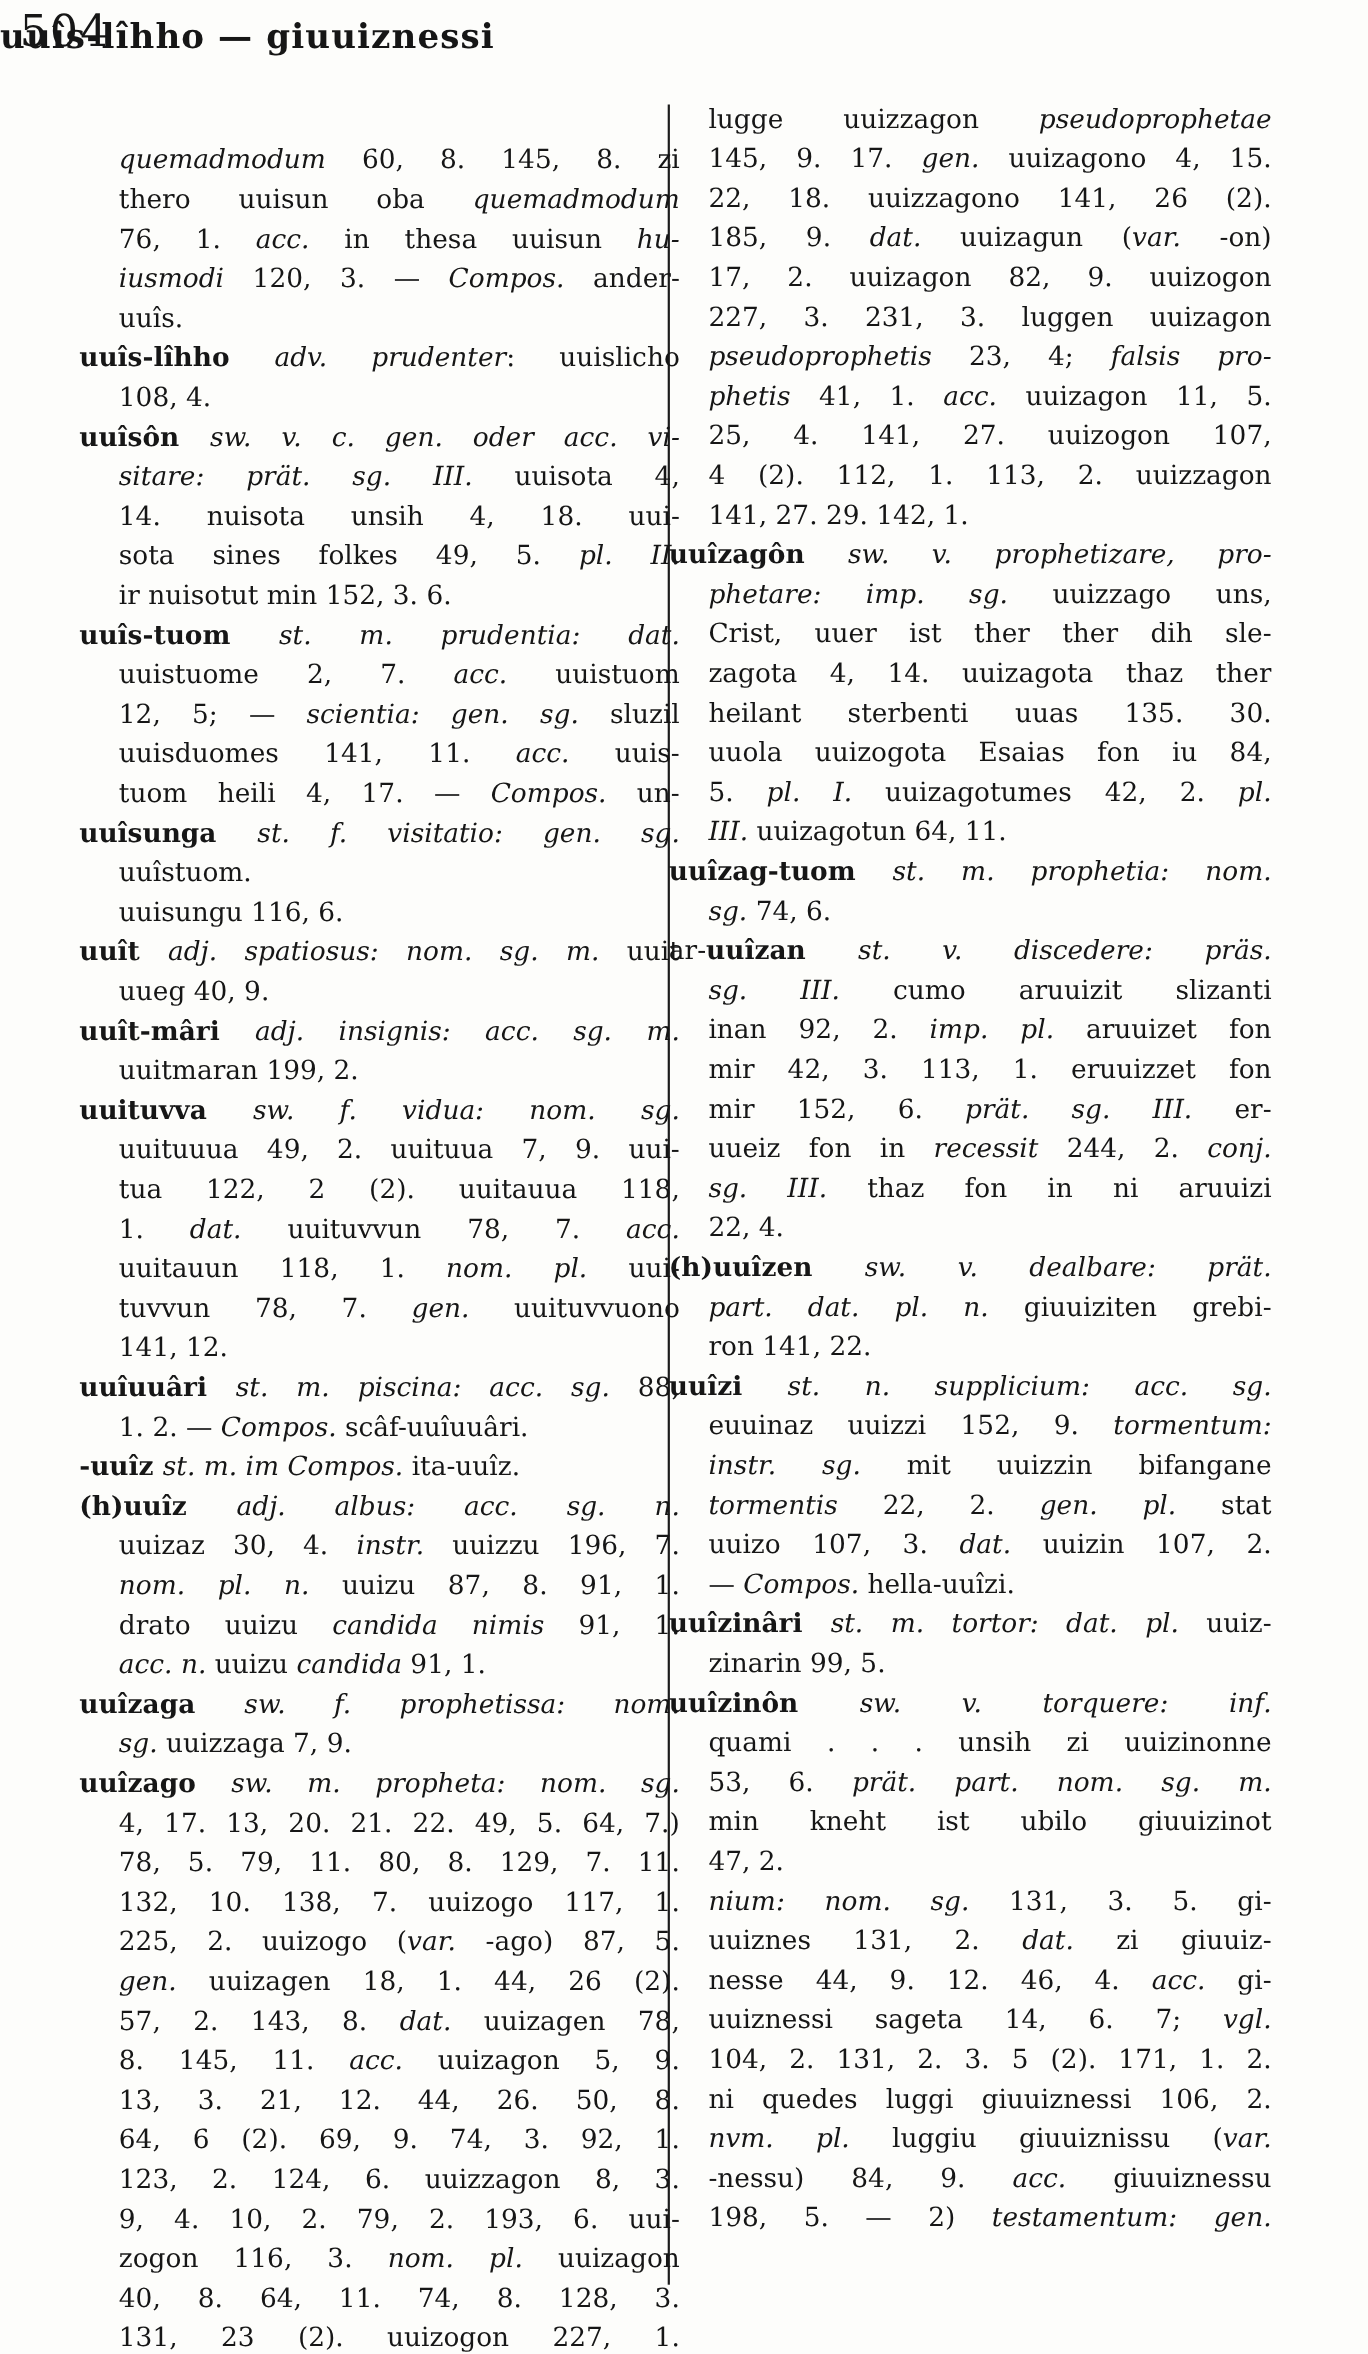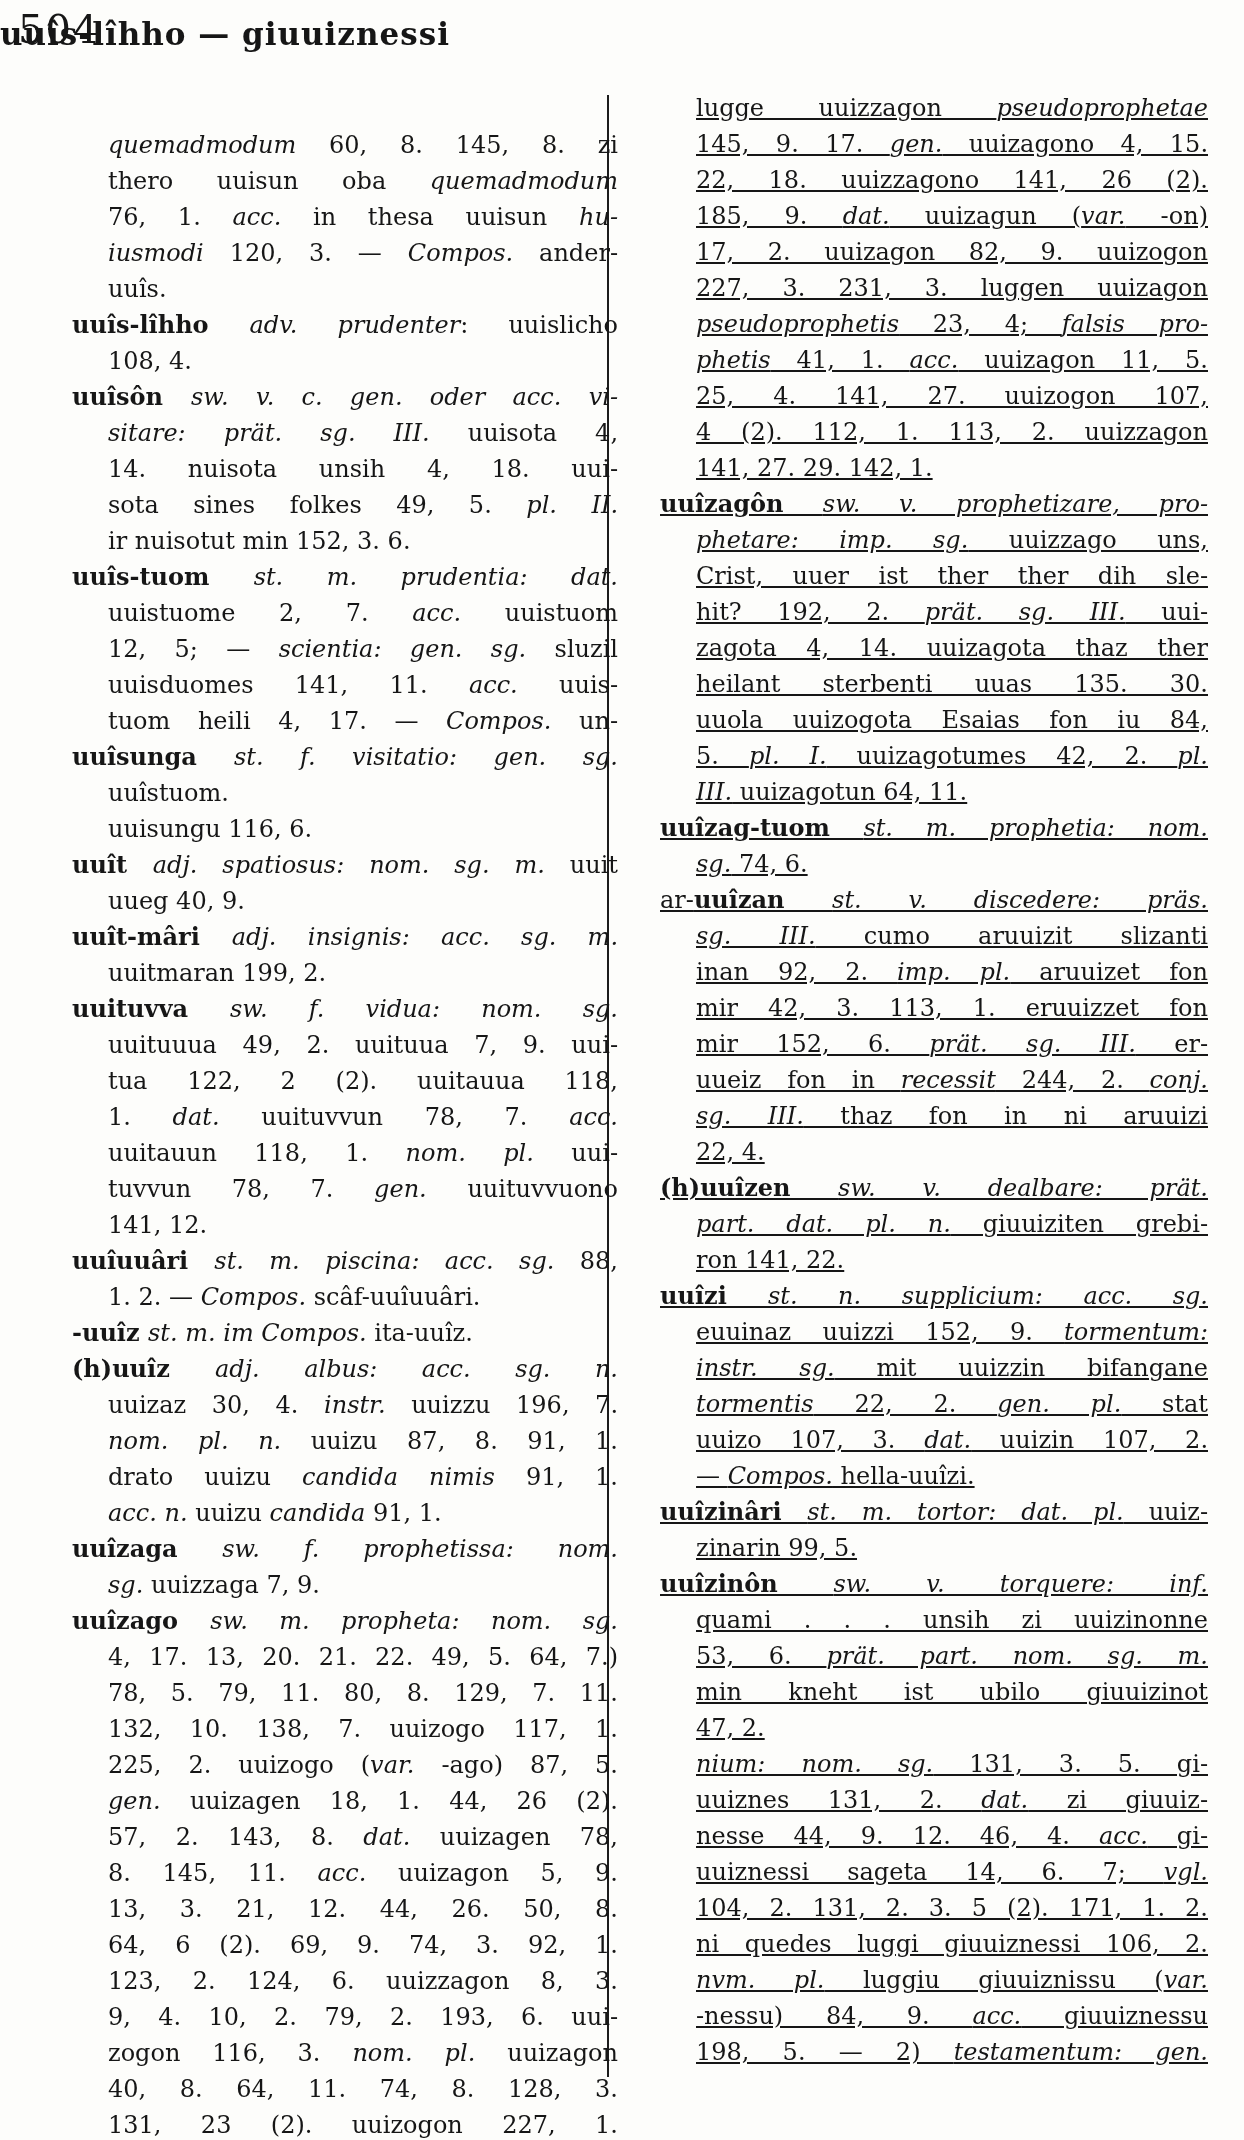--- a/index.html
+++ b/index.html
@@ -40,21 +40,21 @@
     width: 2px;
     height: 1982px;
     background: #1c1c1c;
   }
   .column {
     position: absolute;
     top: 90px;
     font-size: 24px;
   }
   #left-column  { left: 72px;  width: 546px; margin-top: 37px; }
-  #right-column { left: 660px; width: 548px; text-decoration: underline; }
+  #right-column { left: 608px; width: 548px; }
   .line {
     height: 36px;
     line-height: 36px;
     text-align: justify;
     text-align-last: justify;
     overflow: hidden;
     white-space: normal;
   }
   .line.ind { padding-left: 36px; }
   .line.end { text-align-last: left; }
@@ -134,21 +134,20 @@
       <div class="line ind"><span class="s-r">17, 2. uuizagon 82, 9. uuizogon</span></div>
       <div class="line ind"><span class="s-r">227, 3. 231, 3. luggen uuizagon</span></div>
       <div class="line ind"><span class="s-i">pseudoprophetis</span><span class="s-r"> 23, 4; </span><span class="s-i">falsis pro-</span></div>
       <div class="line ind"><span class="s-i">phetis</span><span class="s-r"> 41, 1. </span><span class="s-i">acc.</span><span class="s-r"> uuizagon 11, 5.</span></div>
       <div class="line ind"><span class="s-r">25, 4. 141, 27. uuizogon 107,</span></div>
       <div class="line ind"><span class="s-r">4 (2). 112, 1. 113, 2. uuizzagon</span></div>
       <div class="line ind end"><span class="s-r">141, 27. 29. 142, 1.</span></div>
       <div class="line"><span class="s-b">uuîzagôn </span><span class="s-i">sw. v. prophetizare, pro-</span></div>
       <div class="line ind"><span class="s-i">phetare: imp. sg.</span><span class="s-r"> uuizzago uns,</span></div>
       <div class="line ind"><span class="s-r">Crist, uuer ist ther ther dih sle-</span></div>
-      <div class="line ind"><span class="s-r">hit? 192, 2. </span><span class="s-i">prät. sg. III.</span><span class="s-r"> uui-</span></div>
       <div class="line ind"><span class="s-r">zagota 4, 14. uuizagota thaz ther</span></div>
       <div class="line ind"><span class="s-r">heilant sterbenti uuas 135. 30.</span></div>
       <div class="line ind"><span class="s-r">uuola uuizogota Esaias fon iu 84,</span></div>
       <div class="line ind"><span class="s-r">5. </span><span class="s-i">pl. I.</span><span class="s-r"> uuizagotumes 42, 2. </span><span class="s-i">pl.</span></div>
       <div class="line ind end"><span class="s-i">III.</span><span class="s-r"> uuizagotun 64, 11.</span></div>
       <div class="line"><span class="s-b">uuîzag-tuom </span><span class="s-i">st. m. prophetia: nom.</span></div>
       <div class="line ind end"><span class="s-i">sg.</span><span class="s-r"> 74, 6.</span></div>
       <div class="line"><span class="s-r">ar-</span><span class="s-b">uuîzan </span><span class="s-i">st. v. discedere: präs.</span></div>
       <div class="line ind"><span class="s-i">sg. III.</span><span class="s-r"> cumo aruuizit slizanti</span></div>
       <div class="line ind"><span class="s-r">inan 92, 2. </span><span class="s-i">imp. pl.</span><span class="s-r"> aruuizet fon</span></div>

